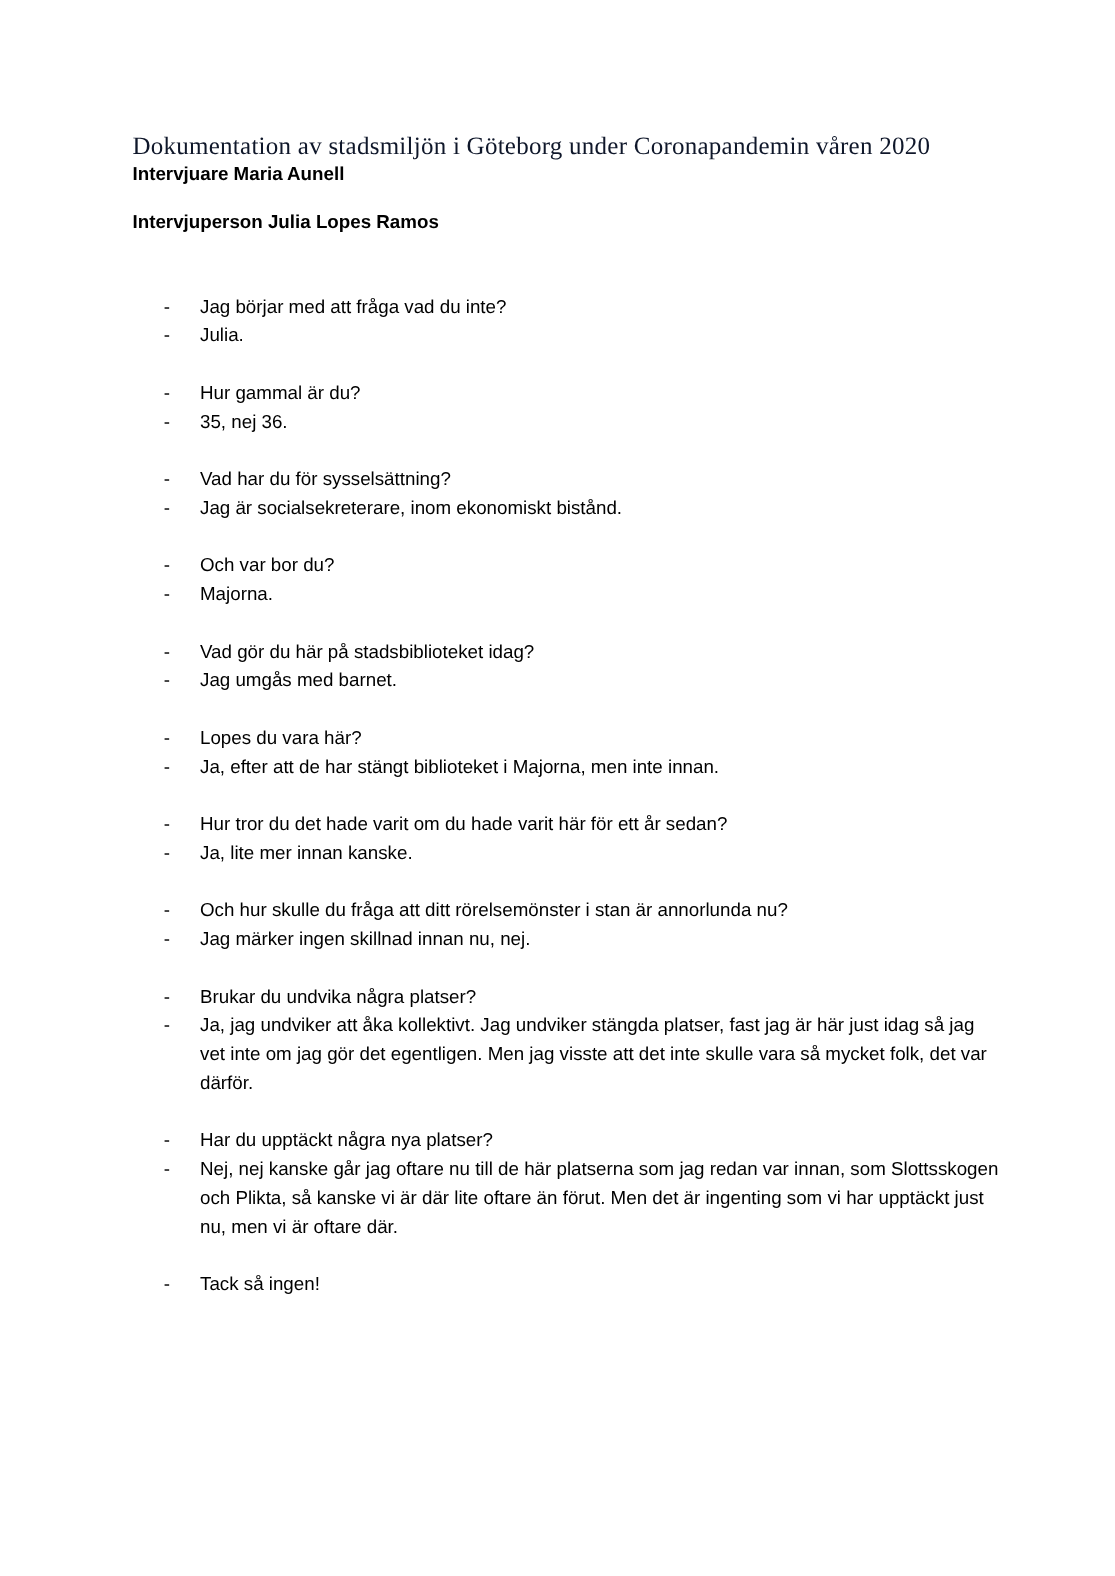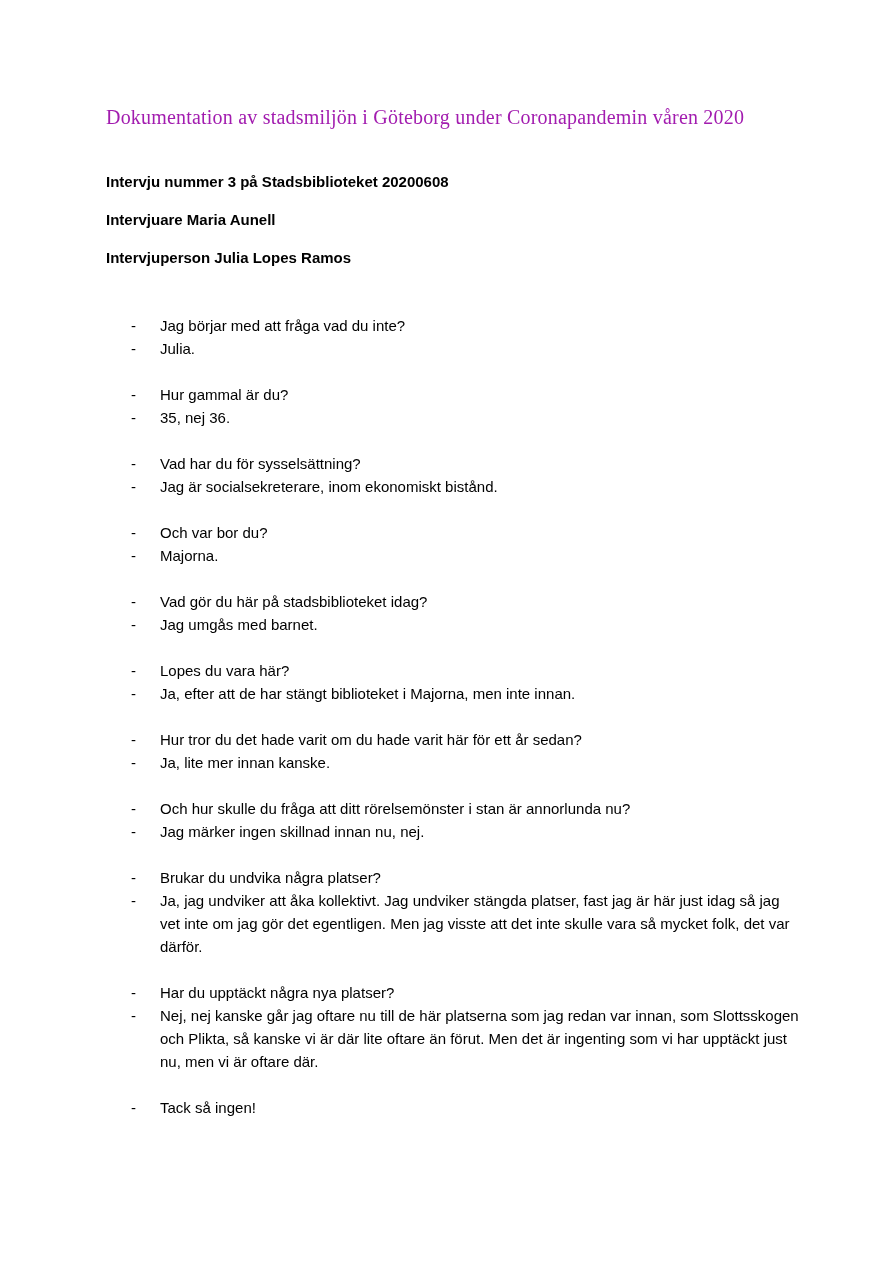--- a/index.html
+++ b/index.html
@@ -56,23 +56,22 @@
   }
   .txt {
     display: inline-block;
     width: 640px;
   }
 </style>
 </head>
 <body>
 
 <div class="page">
-  <h1 class="doc-title" style="color: #a21caf;">Dokumentation av stadsmiljön i Göteborg under Coronapandemin våren 2020</h1>
+  <h1 class="doc-title" style="color: #0f172a;">Dokumentation av stadsmiljön i Göteborg under Coronapandemin våren 2020</h1>
 
-  <p class="meta first">Intervju nummer 3 på Stadsbiblioteket 20200608</p>
   <p class="meta">Intervjuare Maria Aunell</p>
   <p class="meta">Intervjuperson Julia Lopes Ramos</p>
 
   <div class="dialogue" id="dialogue">
       <div class="group">
         <div class="row">
           <span class="dash">-</span>
           <span class="txt">Jag börjar med att fråga vad du inte?</span>
         </div>
         <div class="row">

